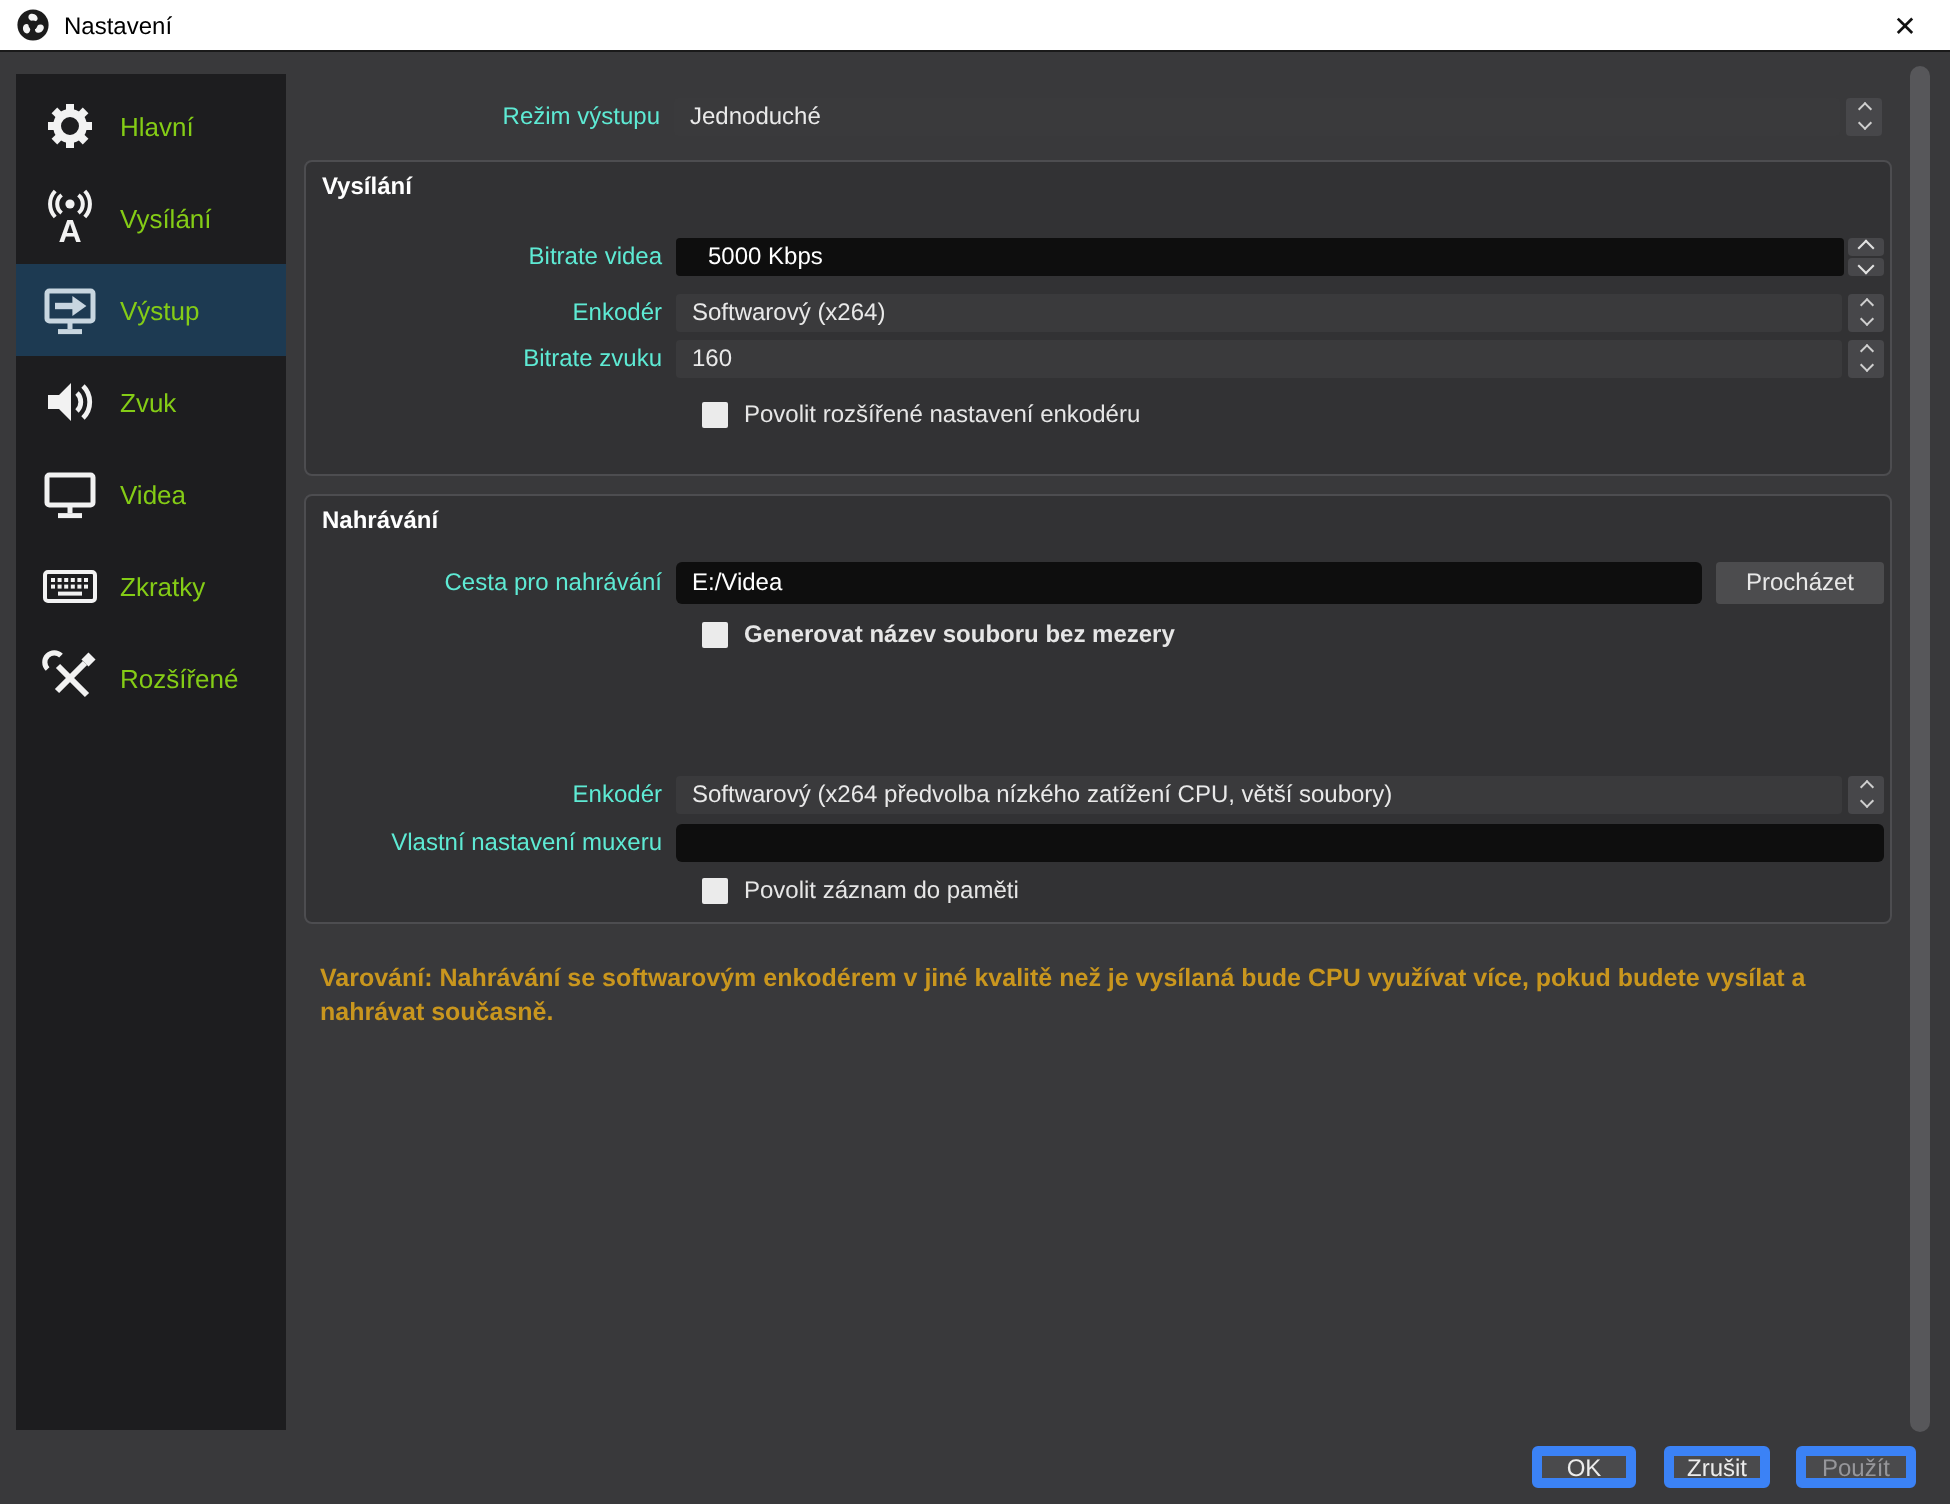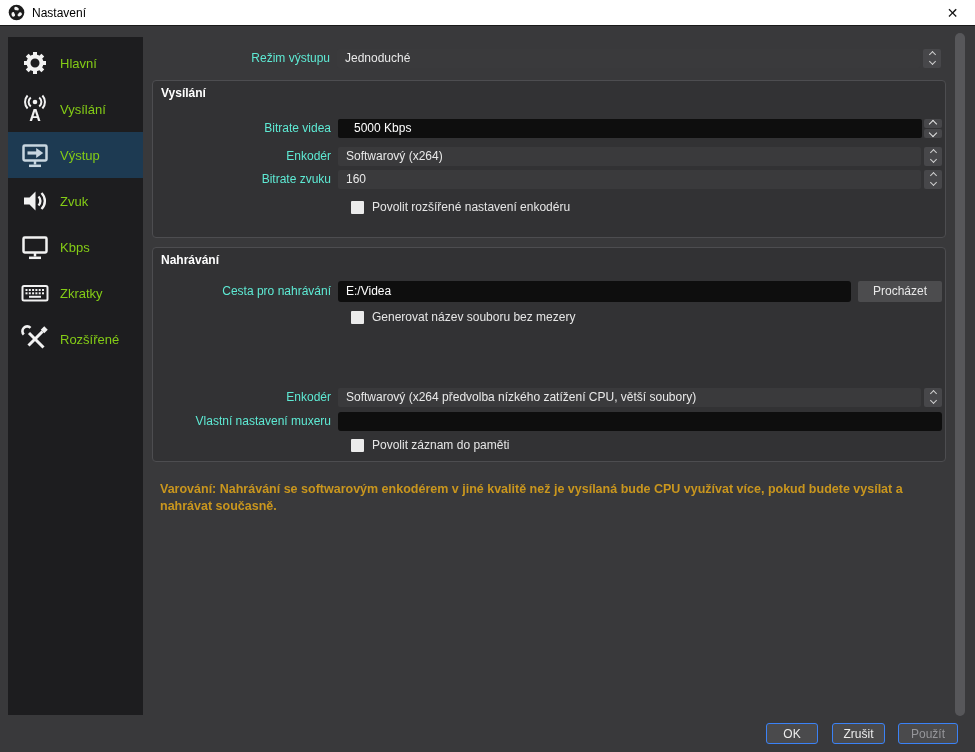--- a/index.html
+++ b/index.html
@@ -54,21 +54,21 @@
   .groupbox { position:absolute; left:152px; width:794px; border:1px solid #4d4d50; border-radius:4px; background:#323234; }
   .group-title { position:absolute; top:5px; left:8px; font-weight:bold; color:#ffffff; font-size:12px; }
 
   
   .warning { position:absolute; left:160px; top:455px; width:795px; color:#c9961e; font-weight:bold; font-size:12.5px; line-height:17px; }
 
   
   .scroll-thumb { position:absolute; left:955px; top:7px; width:10px; height:683px; background:#57575a; border-radius:5px; cursor:pointer; }
 
   
-  .btn { position:absolute; top:697px; height:21px; background:#4a4a4c; border:1px solid #3b82f6; border-radius:3px; color:#ececec; display:flex; align-items:center; justify-content:center; font-size:12px; cursor:pointer; }
+  .btn { position:absolute; top:697px; height:21px; background:#4a4a4c; border:5px solid #3b82f6; border-radius:3px; color:#ececec; display:flex; align-items:center; justify-content:center; font-size:12px; cursor:pointer; }
   .btn.ok { left:766px; width:52px; }
   .btn.cancel { left:832px; width:53px; }
   .btn.apply { left:898px; width:60px; color:#96969a; cursor:default; }
 </style>
 </head>
 <body>
 
 <div class="app">
 
   <div class="titlebar">
@@ -151,21 +151,21 @@
       </div>
 
       <div class="side-item">
         <span class="ic">
           <svg width="30" height="30" viewBox="0 0 30 30">
             <rect x="3.5" y="5.5" width="23" height="15" rx="1.2" fill="none" stroke="#f2f2f2" stroke-width="2.5"></rect>
             <line x1="15" y1="20.5" x2="15" y2="24.5" stroke="#f2f2f2" stroke-width="2.5"></line>
             <line x1="9" y1="25.8" x2="21" y2="25.8" stroke="#f2f2f2" stroke-width="2.5"></line>
           </svg>
         </span>
-        <span class="side-label">Kbps</span>
+        <span class="side-label">Videa</span>
       </div>
 
       <div class="side-item">
         <span class="ic">
           <svg width="30" height="30" viewBox="0 0 30 30">
             <rect x="2.5" y="8" width="25" height="14.5" rx="1.5" fill="none" stroke="#f2f2f2" stroke-width="2"></rect>
             <g fill="#f2f2f2">
               <rect x="5.5" y="11" width="2" height="2"></rect>
                 <rect x="8.8" y="11" width="2" height="2"></rect>
                 <rect x="12.1" y="11" width="2" height="2"></rect>
@@ -260,21 +260,21 @@
       <div class="group-title">Nahrávání</div>
 
       <div class="row" style="top:32px; height:22px;">
         <div class="lbl">Cesta pro nahrávání</div>
         <div class="fieldwrap pathwrap">
           <div class="text-input">E:/Videa</div>
           <div class="browse-btn">Procházet</div>
         </div>
       </div>
 
-      <div class="cbrow" style="top:62px;">
+      <div class="cbrow" style="top:62px;font-weight:bold;">
         <div class="cb"></div>
         <div class="cb-label">Generovat název souboru bez mezery</div>
       </div>
 
 
 
       <div class="row" style="top:139px;">
         <div class="lbl">Enkodér</div>
         <div class="fieldwrap">
           <div class="combo-main">Softwarový (x264 předvolba nízkého zatížení CPU, větší soubory)</div>

